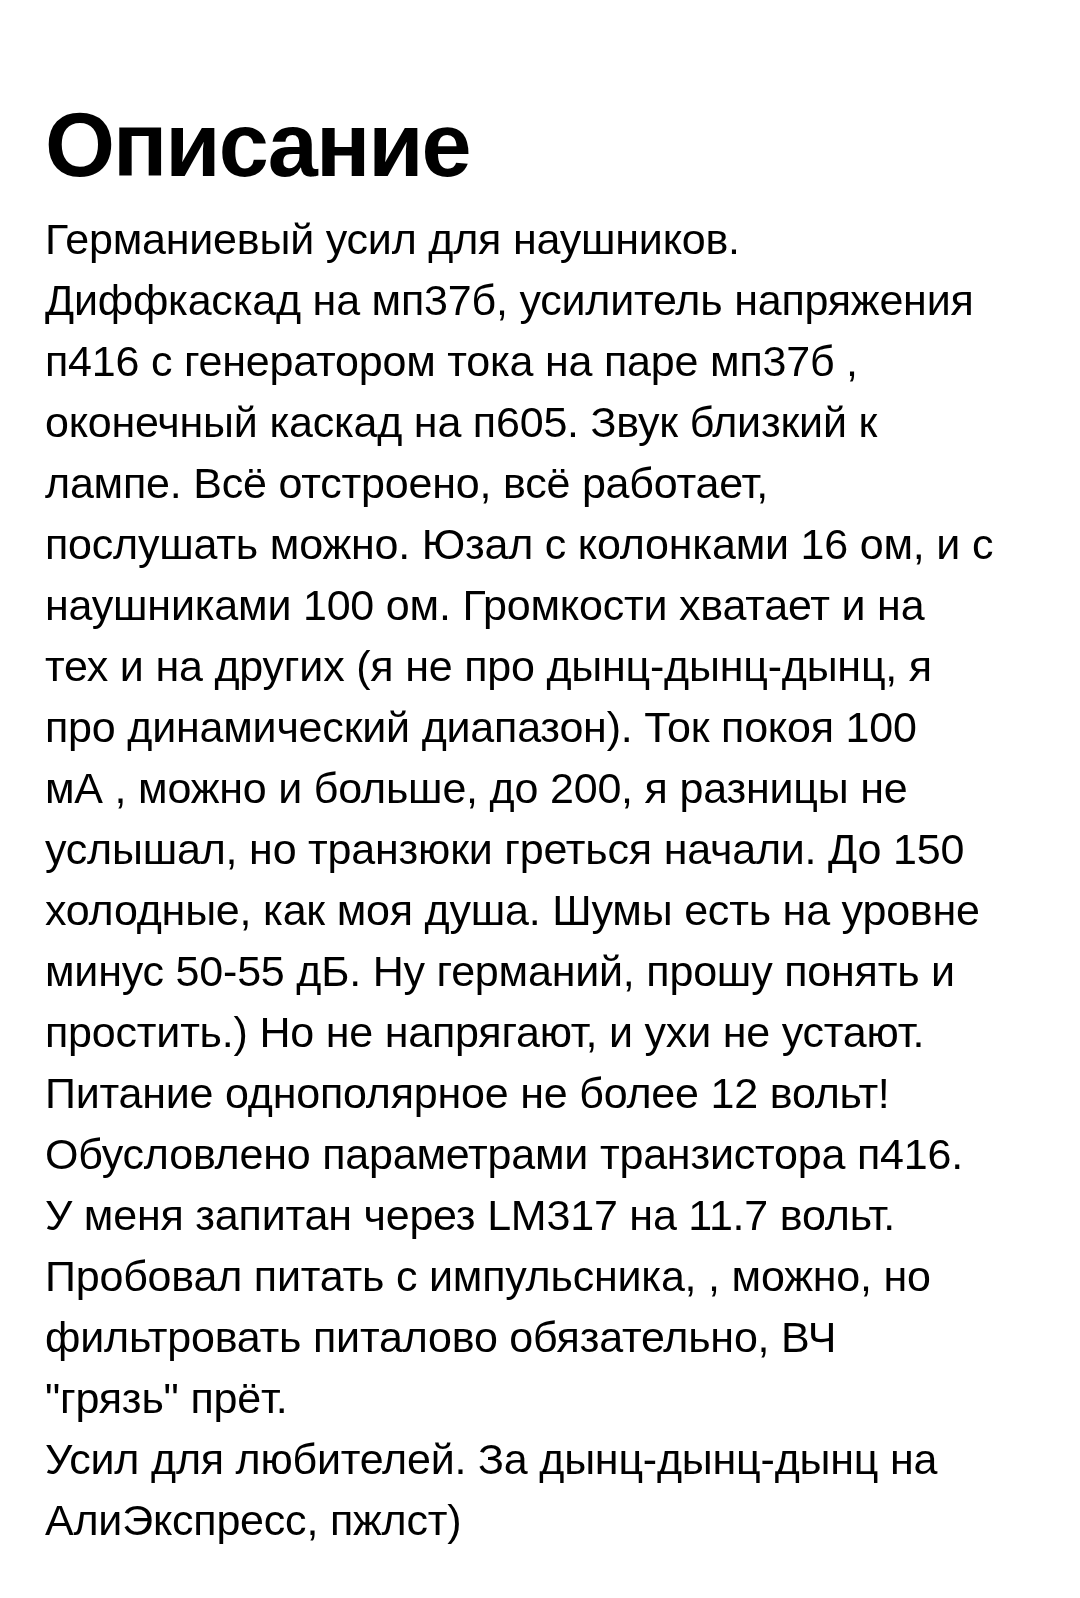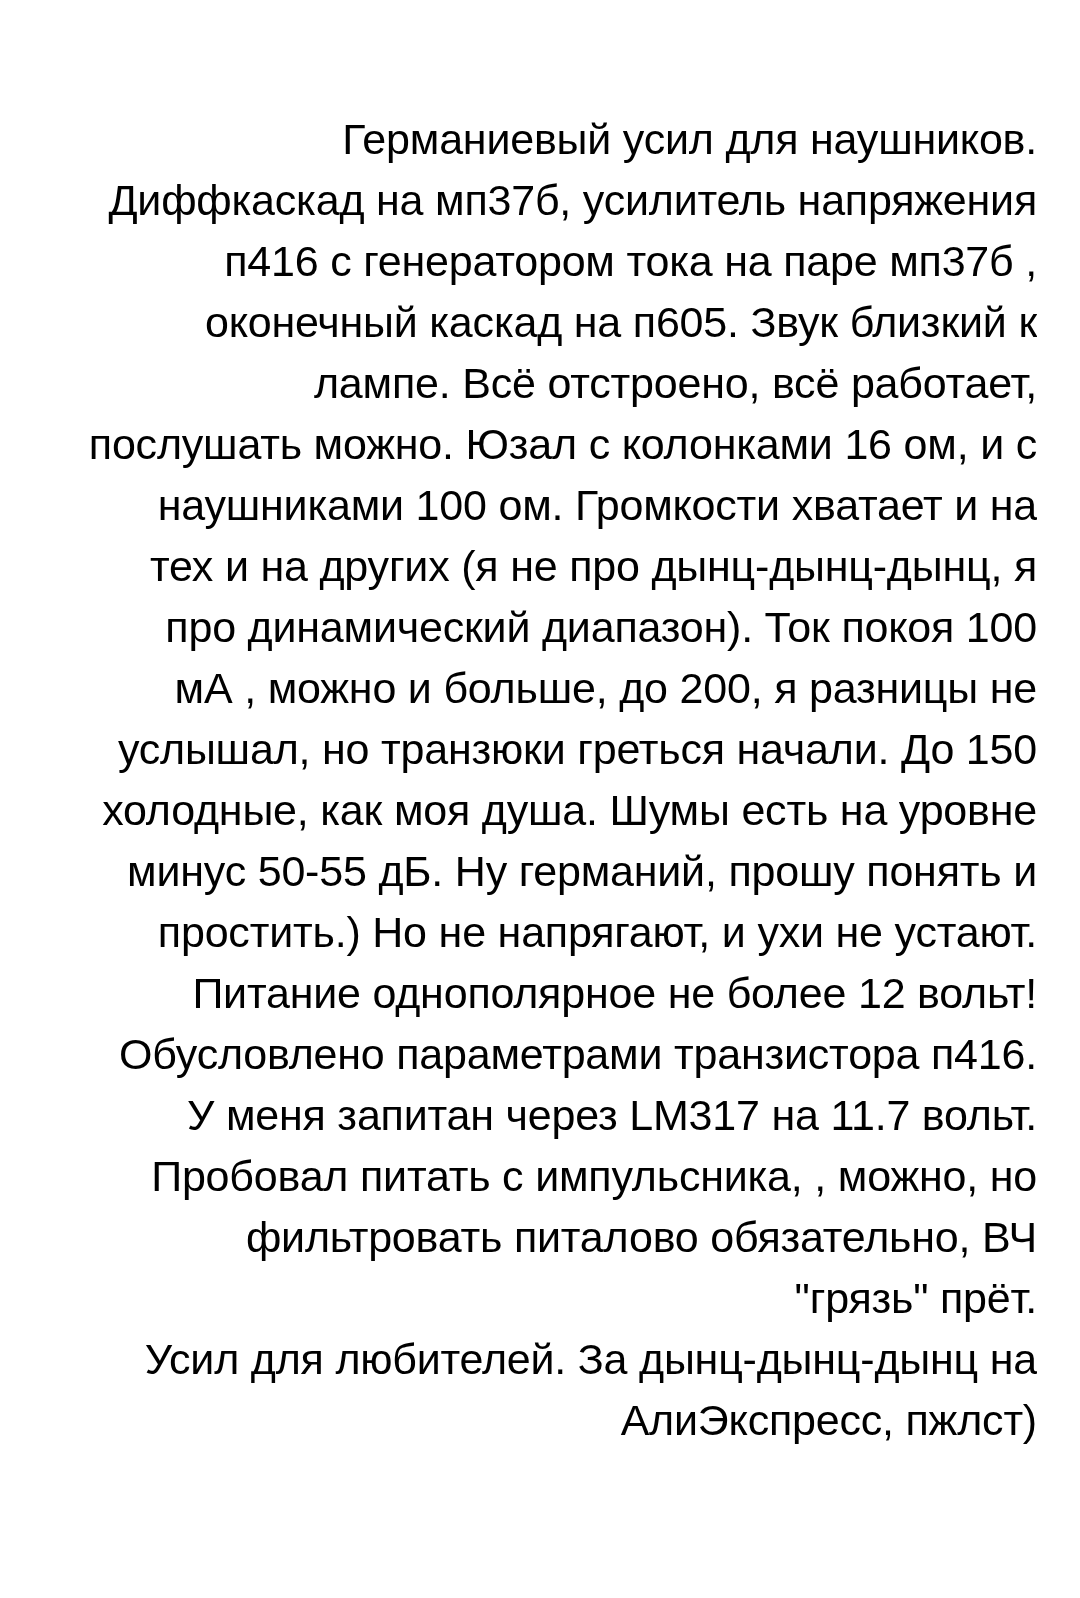--- a/index.html
+++ b/index.html
@@ -32,27 +32,27 @@
   .description-text {
     margin: 14px 0 0 0;
     width: 992px;
     font-size: 43px;
     line-height: 61px;
     font-weight: 400;
     letter-spacing: -0.2px;
     color: #000000;
     white-space: pre-line;
     overflow: hidden;
-    text-align: right;
   }
 </style>
 </head>
 <body>
 
 <main class="screen">
+  <h1 class="section-title">Описание</h1>
   <p class="description-text">Германиевый усил для наушников.
 Диффкаскад на мп37б, усилитель напряжения
 п416 с генератором тока на паре мп37б ,
 оконечный каскад на п605. Звук близкий к
 лампе. Всё отстроено, всё работает,
 послушать можно. Юзал с колонками 16 ом, и с
 наушниками 100 ом. Громкости хватает и на
 тех и на других (я не про дынц-дынц-дынц, я
 про динамический диапазон). Ток покоя 100
 мА , можно и больше, до 200, я разницы не

